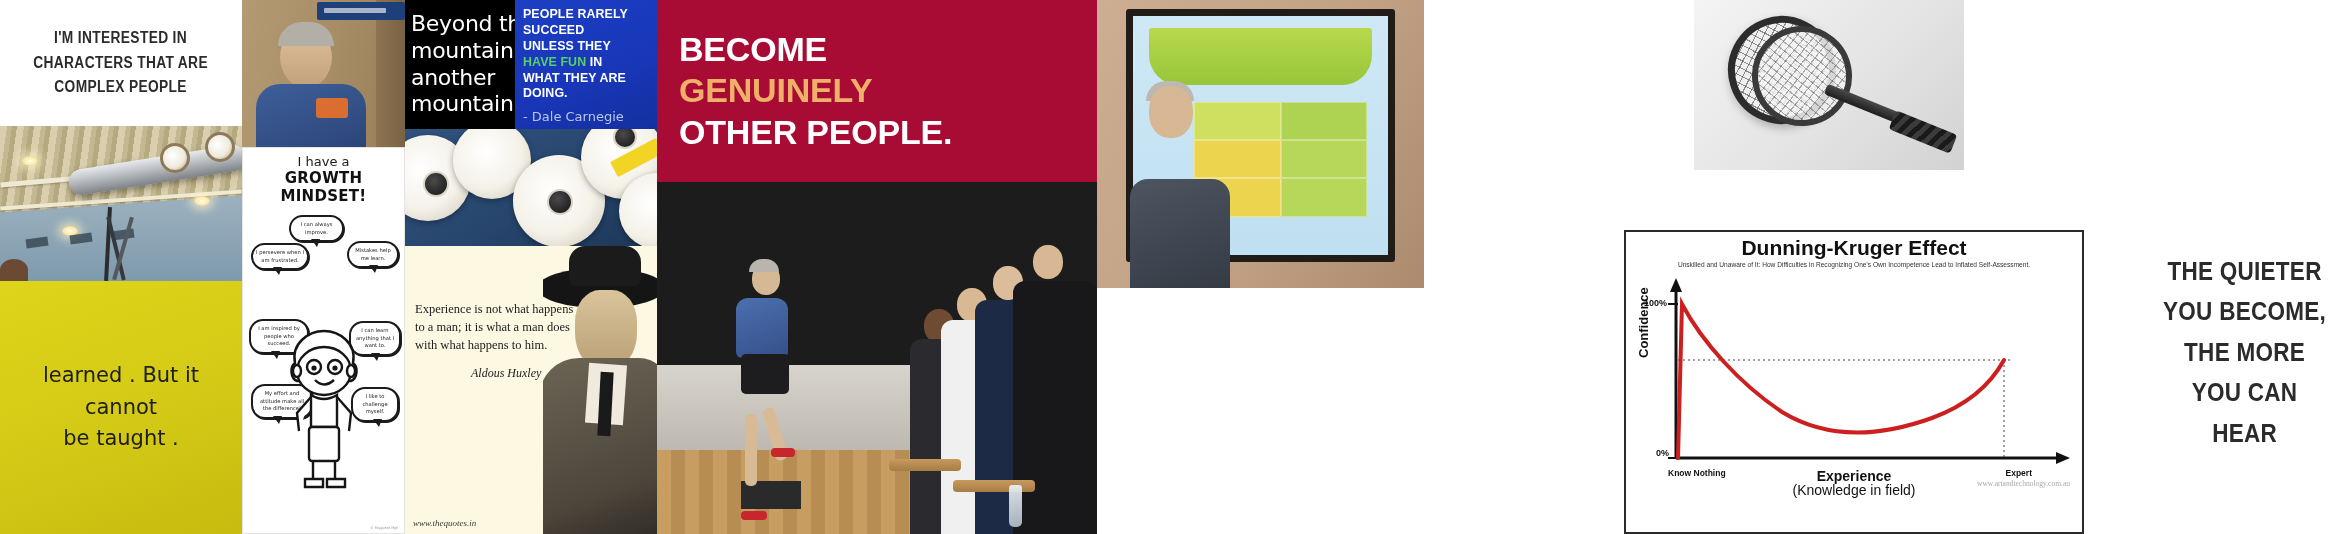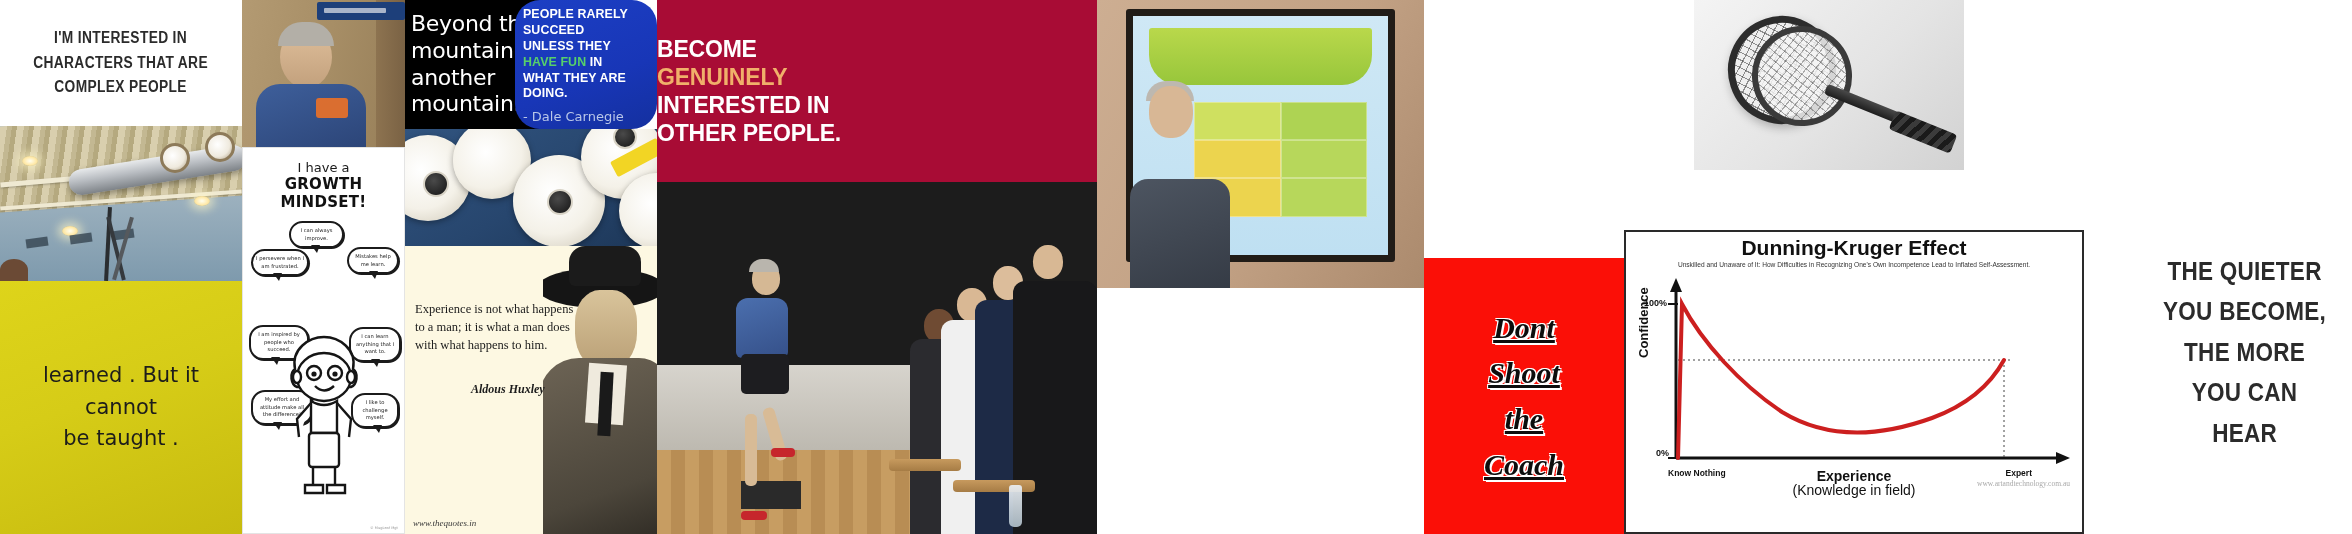--- a/index.html
+++ b/index.html
@@ -91,21 +91,21 @@
   .head { position:absolute; border-radius:50%; }
 
   
   #t-growth {
     left:242px; top:147px; width:163px; height:387px;
     background:#ffffff; border:1px solid #e4e4e4;
     padding:6px 4px;
   }
   .gm-title1 {
     font-family:"DejaVu Sans", sans-serif;
-    font-size:13px; text-align:center; color:#1a1a1a; margin-top:6px;
+    font-size:13px; text-align:center; color:#1a1a1a; margin-top:0;
   }
   .gm-title2 {
     font-family:"DejaVu Sans", sans-serif;
     font-weight:bold; font-size:15px; text-align:center; color:#111;
     letter-spacing:.3px; margin-bottom:4px;
   }
   .gm-stage { position:relative; width:100%; height:300px; }
   .bubble {
     position:absolute;
     border:2px solid #1b1b1b; border-radius:14px;
@@ -136,21 +136,20 @@
   #t-mountain .q {
     font-family:"DejaVu Sans", sans-serif;
     font-size:22px; line-height:1.22; color:#ffffff; padding-left:6px; letter-spacing:-.3px;
   }
 
   
   #t-carnegie {
     left:515px; top:0; width:142px; height:129px;
     background:linear-gradient(160deg,#1c3fc4 0%,#1836b7 60%,#14309f 100%);
     padding:7px 20px 4px 8px;
-    border-radius:25px;
   }
   #t-carnegie .q {
     font-family:"Liberation Sans", sans-serif;
     font-weight:bold; font-size:12.4px; line-height:1.28; color:#ffffff;
     letter-spacing:.1px;
   }
   #t-carnegie .q .fun { color:#57d06a; }
   #t-carnegie .attr {
     font-family:"DejaVu Sans", sans-serif;
     font-size:13px; color:#b9c6e8; margin-top:7px;
@@ -176,23 +175,23 @@
   #t-huxley {
     left:405px; top:246px; width:252px; height:288px;
     background:#fdf8e2;
   }
   .hux-quote {
     position:absolute; left:10px; top:55px; width:160px;
     font-family:"Liberation Serif", serif;
     font-size:12.5px; line-height:1.42; color:#1b1b1b;
   }
   .hux-name {
-    position:absolute; left:66px; top:136px;
+    position:absolute; left:66px; top:120px;
     font-family:"Liberation Serif", serif; font-style:italic;
-    font-size:12px; color:#1b1b1b;font-weight:bold;
+    font-size:12px; color:#1b1b1b;
   }
   .hux-site {
     position:absolute; left:8px; bottom:6px;
     font-family:"Liberation Serif", serif; font-style:italic;
     font-size:9px; color:#3a3a3a;
   }
   .hux-portrait { position:absolute; right:0; top:0; width:114px; height:288px; overflow:hidden; }
   .hux-hat {
     position:absolute; left:-6px; top:22px; width:128px; height:40px;
     background:#151515; border-radius:50%;
@@ -221,22 +220,22 @@
   }
 
   
   #t-become {
     left:657px; top:0; width:440px; height:182px;
     background:#a80c35;
     display:flex; align-items:center;
   }
   #t-become .q {
     font-family:"Liberation Sans", sans-serif;
-    font-weight:bold; font-size:23px; line-height:1.22; color:#ffffff;
-    letter-spacing:-.2px;
+    font-weight:bold; font-size:34px; line-height:1.22; color:#ffffff;
+    padding-left:22px; letter-spacing:-.2px;
   }
   #t-become .q .gen { color:#f0b06a; }
 
   
   #t-squad { left:657px; top:182px; width:440px; height:352px; background:#111; }
   .sq-darkwall { position:absolute; left:0; top:0; width:100%; height:52%; background:#1c1c1c; }
   .sq-lightwall { position:absolute; left:0; top:52%; width:100%; height:24%;
     background:linear-gradient(180deg,#d7d4cd,#bdb9b0); }
   .sq-floor { position:absolute; left:0; bottom:0; width:100%; height:24%;
     background:repeating-linear-gradient(90deg,#c79d62 0 14px,#b88d54 14px 28px); }
@@ -519,21 +518,20 @@
     </div>
     <div class="hux-quote">Experience is not what happens to a man; it is what a man does with what happens to him.</div>
     <div class="hux-name">Aldous Huxley</div>
     <div class="hux-site">www.thequotes.in</div>
   </div>
 
   <div class="tile" id="t-become">
     <div class="q">
       <div>BECOME</div>
       <div class="gen">GENUINELY</div>
-      <div>INTERESTED IN</div>
       <div>OTHER PEOPLE.</div>
     </div>
   </div>
 
   <div class="tile" id="t-squad">
     <div class="sq-darkwall"></div>
     <div class="sq-lightwall"></div>
     <div class="sq-floor"></div>
     <div class="sq-box"></div>
     <div class="sq-coach-shirt"></div>
@@ -585,28 +583,20 @@
   </div>
 
 
   <div class="tile" id="t-racket">
     <div class="rk-head"></div>
     <div class="rk-head2"></div>
     <div class="rk-shaft"></div>
     <div class="rk-grip"></div>
   </div>
 
-  <div class="tile" id="t-dontshoot">
-    <div class="q">
-      <span>Dont</span>
-      <span>Shoot</span>
-      <span>the</span>
-      <span>Coach</span>
-    </div>
-  </div>
 
   <div class="tile" id="t-dk">
     <div class="dk-title">Dunning-Kruger Effect</div>
     <div class="dk-sub">Unskilled and Unaware of It: How Difficulties in Recognizing One's Own Incompetence Lead to Inflated Self-Assessment.</div>
     <div class="dk-plot">
       <div class="dk-ylabel">Confidence</div>
       <div class="dk-tick" style="left:12px;top:26px;">100%</div>
       <div class="dk-tick" style="left:24px;top:176px;">0%</div>
       <div class="dk-axlabel" style="left:36px;top:196px;">Know Nothing</div>
       <div class="dk-axlabel" style="right:44px;top:196px;">Expert</div>

